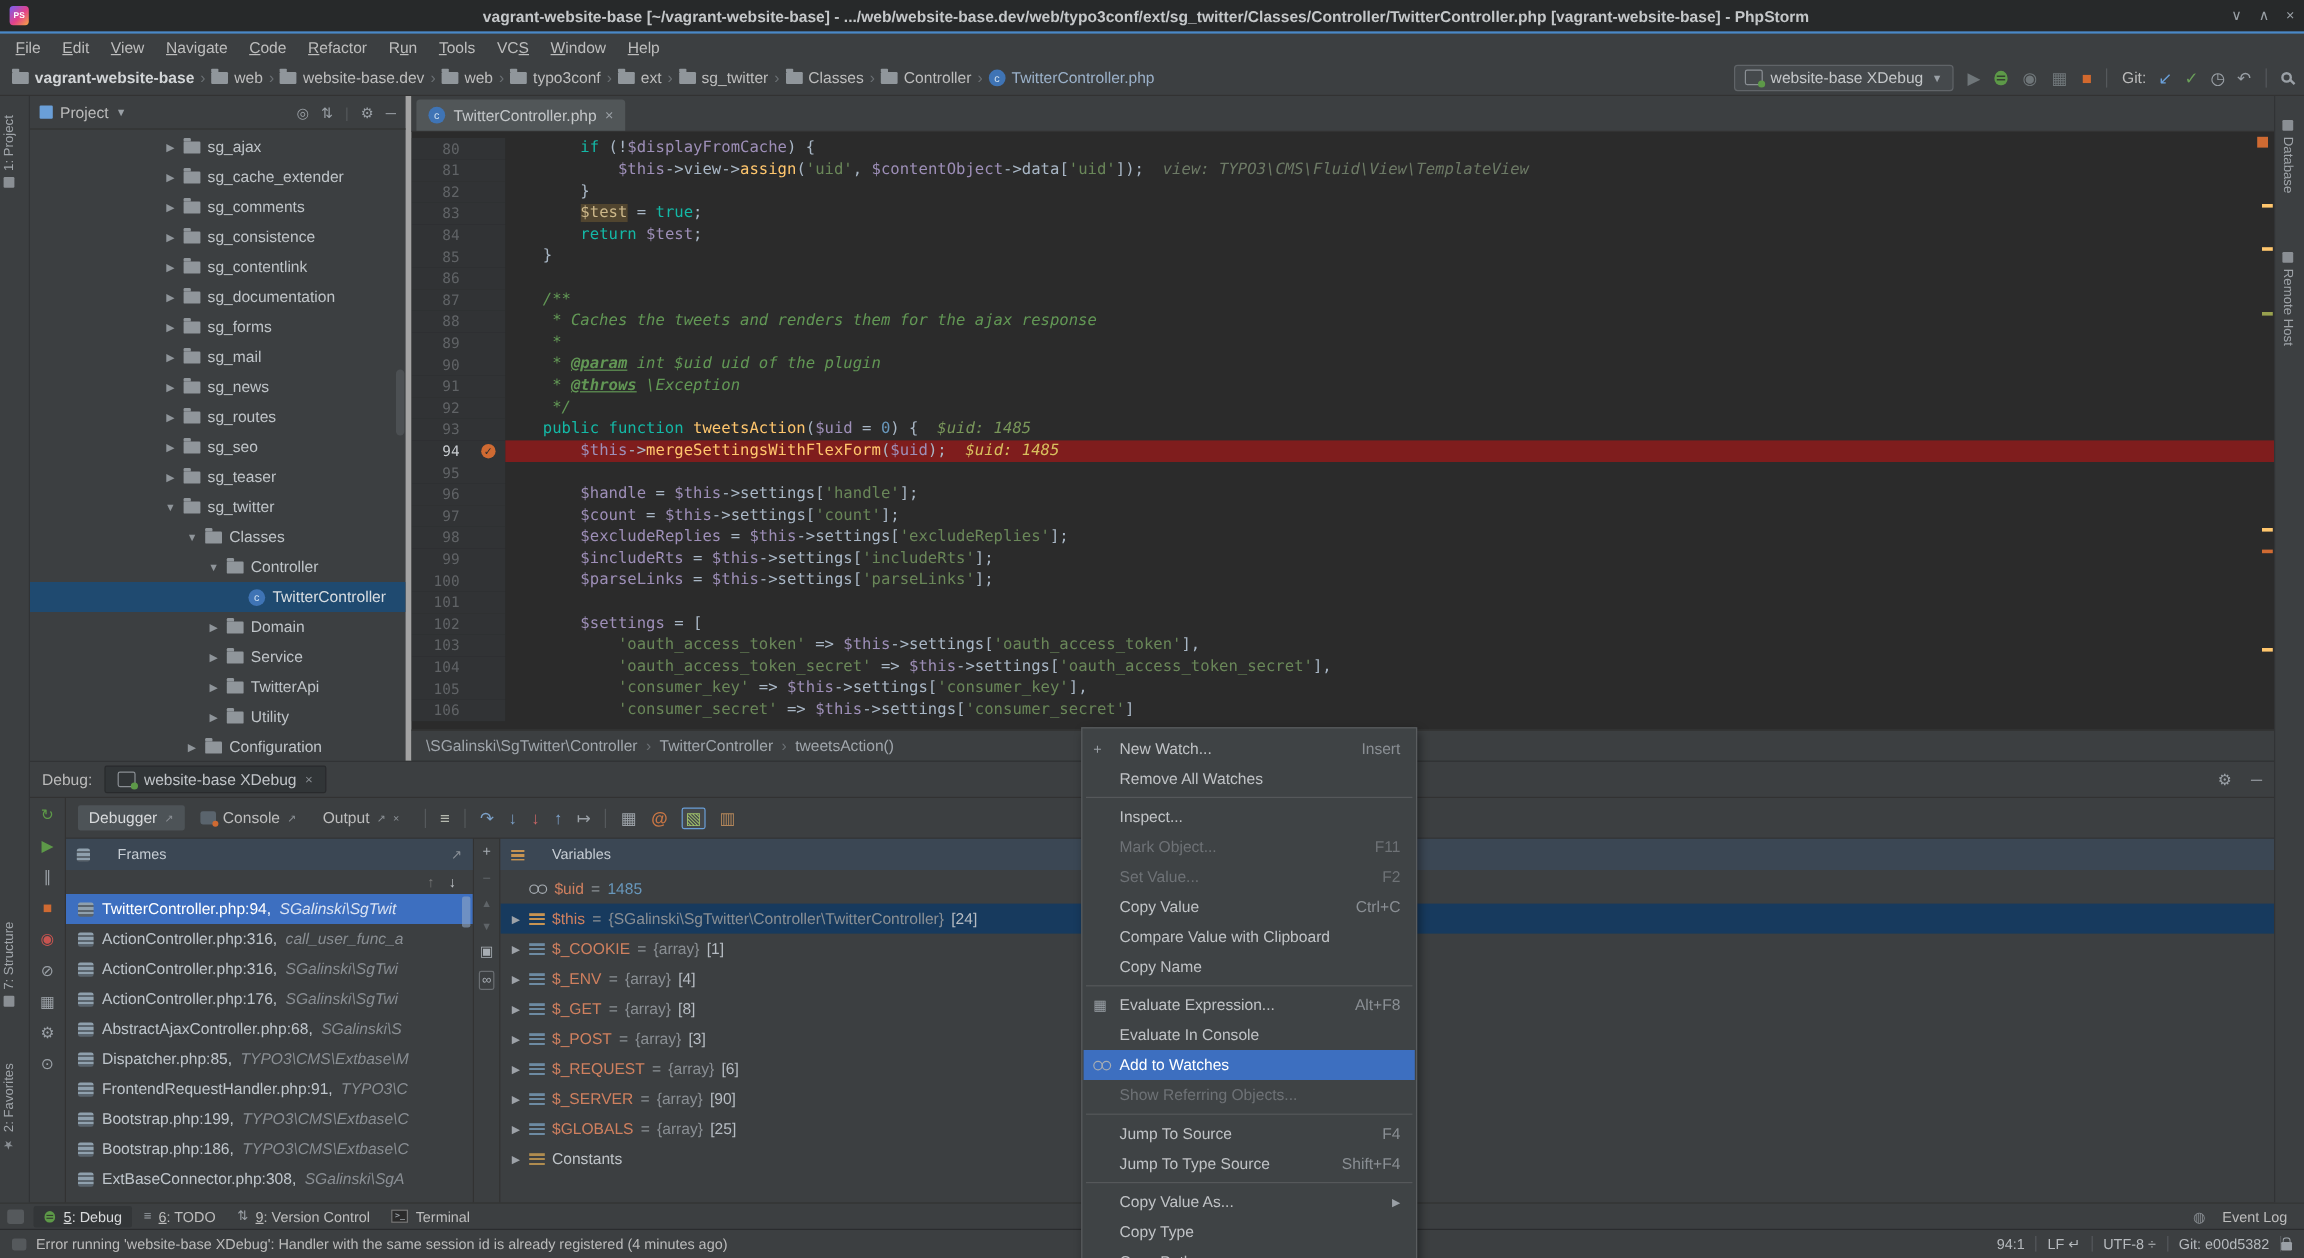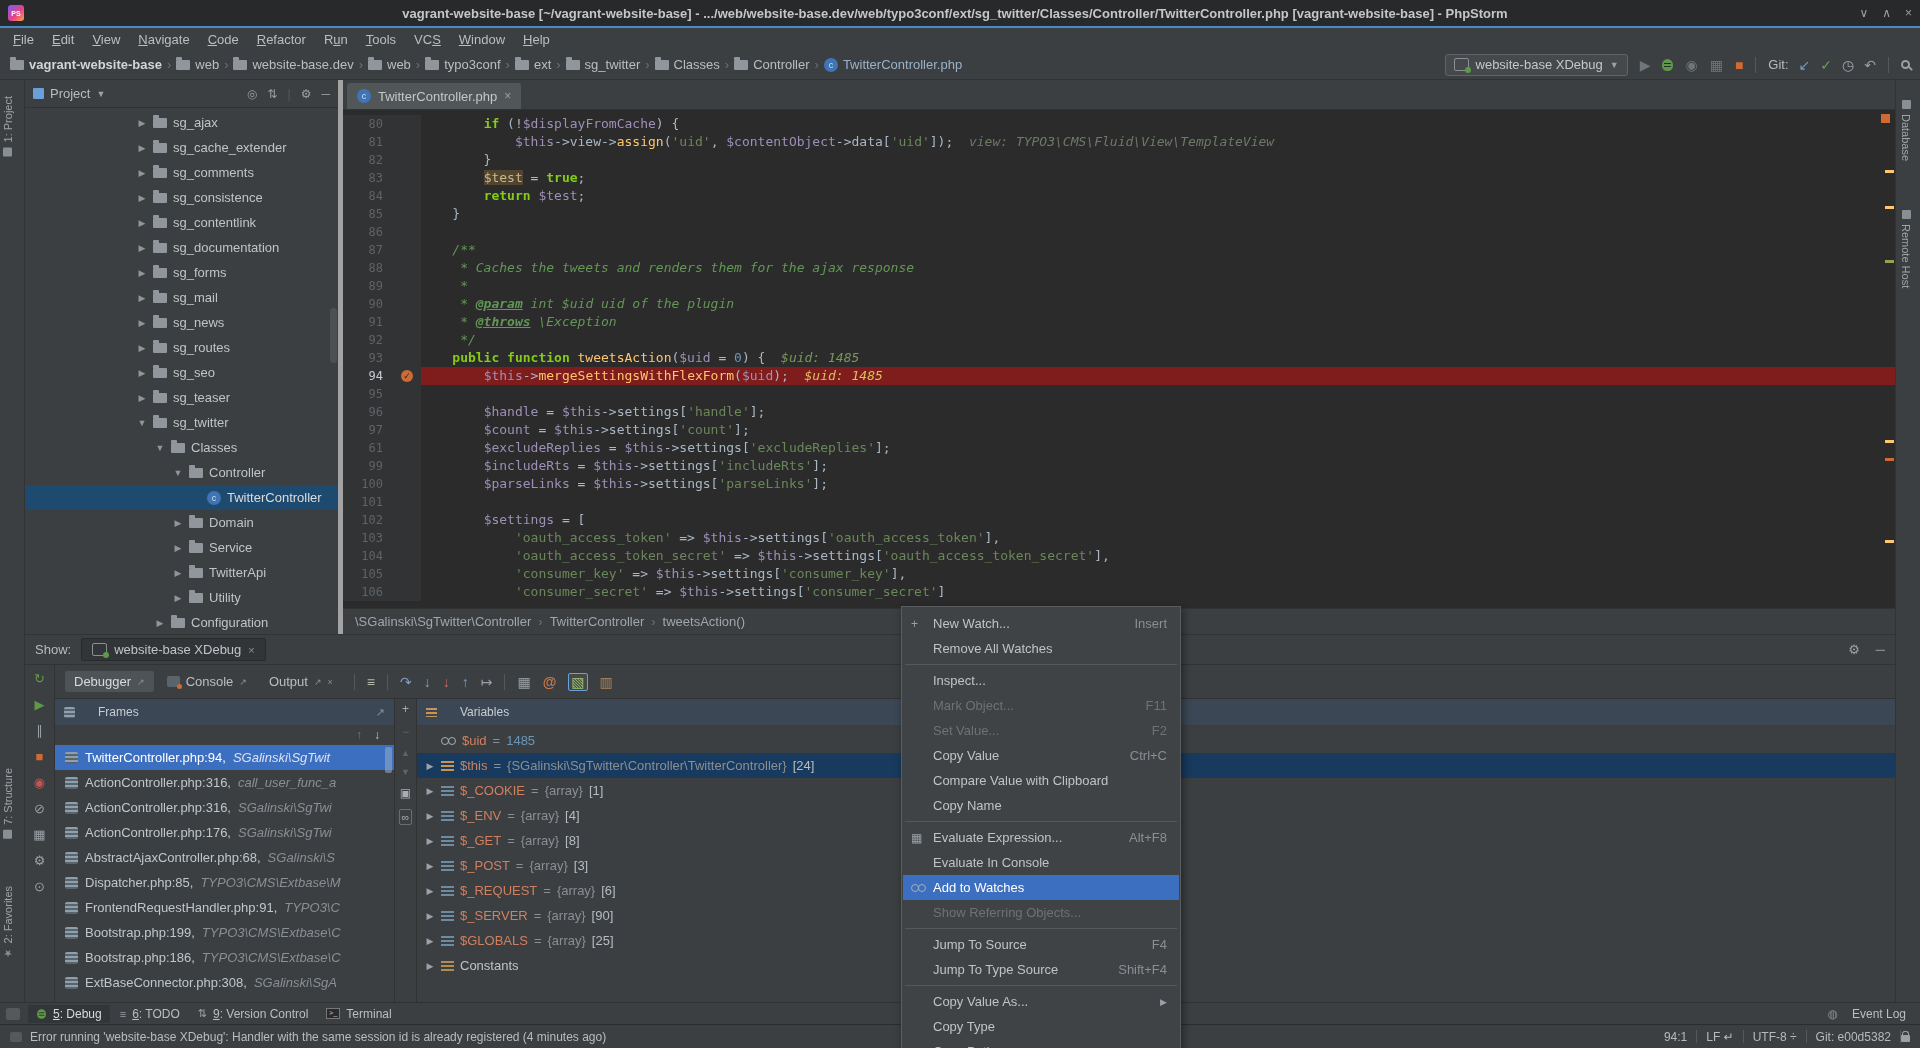--- a/index.html
+++ b/index.html
@@ -86,21 +86,21 @@
   #codewrap { flex:1; position:relative; overflow:hidden; padding-top:5px; }
   .cl { height:18px; display:flex; }
   .ln { width:52px; flex:none; background:#313335; color:#606366; font:12px "DejaVu Sans Mono",monospace;
     text-align:right; padding-right:12px; line-height:18px; }
   .foldg { width:26px; flex:none; background:#313335; position:relative; }
   .ct { flex:1; white-space:pre; font-family:"DejaVu Sans Mono",monospace; font-size:13px; line-height:18px; color:#a9b7c6; min-width:0; overflow:hidden; }
   .cl.current .ct { background:#7f1d1d; }
   .cl.current .ln { color:#c8ccd0; }
   .bp { position:absolute; left:6px; top:3px; width:12px; height:12px; background:#cf6a32; border-radius:50%;
     color:#2b2b2b; font-size:9px; line-height:12px; text-align:center; }
-  .pl{color:#a9b7c6} .kw{color:#84cc16;font-weight:bold} .var{color:#9e8fb8} .fn{color:#ffc66d}
+  .pl{color:#a9b7c6} .kw{color:#14b8a6;font-weight:normal} .var{color:#9e8fb8} .fn{color:#ffc66d}
   .str{color:#6a8759} .num{color:#6897bb} .cm{color:#629755;font-style:italic}
   .tag{color:#629755;font-style:italic;font-weight:bold;text-decoration:underline}
   .hintA{color:#6d7a66;font-style:italic} .hintB{color:#79975a;font-style:italic} .hintC{color:#d8c05e;font-style:italic}
   .hl{background:#51452f;color:#cdb88a}
   #insp-square { position:absolute; top:4px; right:5px; width:9px; height:9px; background:#cf6a32; }
   .smark { position:absolute; right:1px; width:9px; height:3px; }
   #ed-breadcrumb { height:26px; background:#3c3f41; border-top:1px solid #323232; display:flex; align-items:center;
     gap:7px; padding:0 12px; color:#a0a6ac; white-space:nowrap; overflow:hidden; }
   #ed-breadcrumb .sep { color:#6b7074; }
 
@@ -510,21 +510,21 @@
               <span class="ln">96</span>
               <span class="foldg"></span>
               <span class="ct"><span class="pl">        </span><span class="var">$handle</span><span class="pl"> = </span><span class="var">$this</span><span class="pl">-&gt;settings[</span><span class="str">'handle'</span><span class="pl">];</span></span>
             </div>
             <div class="cl">
               <span class="ln">97</span>
               <span class="foldg"></span>
               <span class="ct"><span class="pl">        </span><span class="var">$count</span><span class="pl"> = </span><span class="var">$this</span><span class="pl">-&gt;settings[</span><span class="str">'count'</span><span class="pl">];</span></span>
             </div>
             <div class="cl">
-              <span class="ln">61</span>
+              <span class="ln">98</span>
               <span class="foldg"></span>
               <span class="ct"><span class="pl">        </span><span class="var">$excludeReplies</span><span class="pl"> = </span><span class="var">$this</span><span class="pl">-&gt;settings[</span><span class="str">'excludeReplies'</span><span class="pl">];</span></span>
             </div>
             <div class="cl">
               <span class="ln">99</span>
               <span class="foldg"></span>
               <span class="ct"><span class="pl">        </span><span class="var">$includeRts</span><span class="pl"> = </span><span class="var">$this</span><span class="pl">-&gt;settings[</span><span class="str">'includeRts'</span><span class="pl">];</span></span>
             </div>
             <div class="cl">
               <span class="ln">100</span>
@@ -573,21 +573,21 @@
             <span class="sep">›</span>
             <span>TwitterController</span>
             <span class="sep">›</span>
             <span>tweetsAction()</span>
           </div>
       </div>
     </div>
 
     <div id="debug">
       <div id="debug-header">
-        <span>Show:</span>
+        <span>Debug:</span>
         <div id="debug-session-tab">
           <span class="cfgic"></span>
           <span>website-base XDebug</span>
           <span style="color:#8a8f94;font-size:11px">×</span>
         </div>
         <span class="right-ics">
           <span>⚙</span>
           <span>─</span>
         </span>
       </div>

